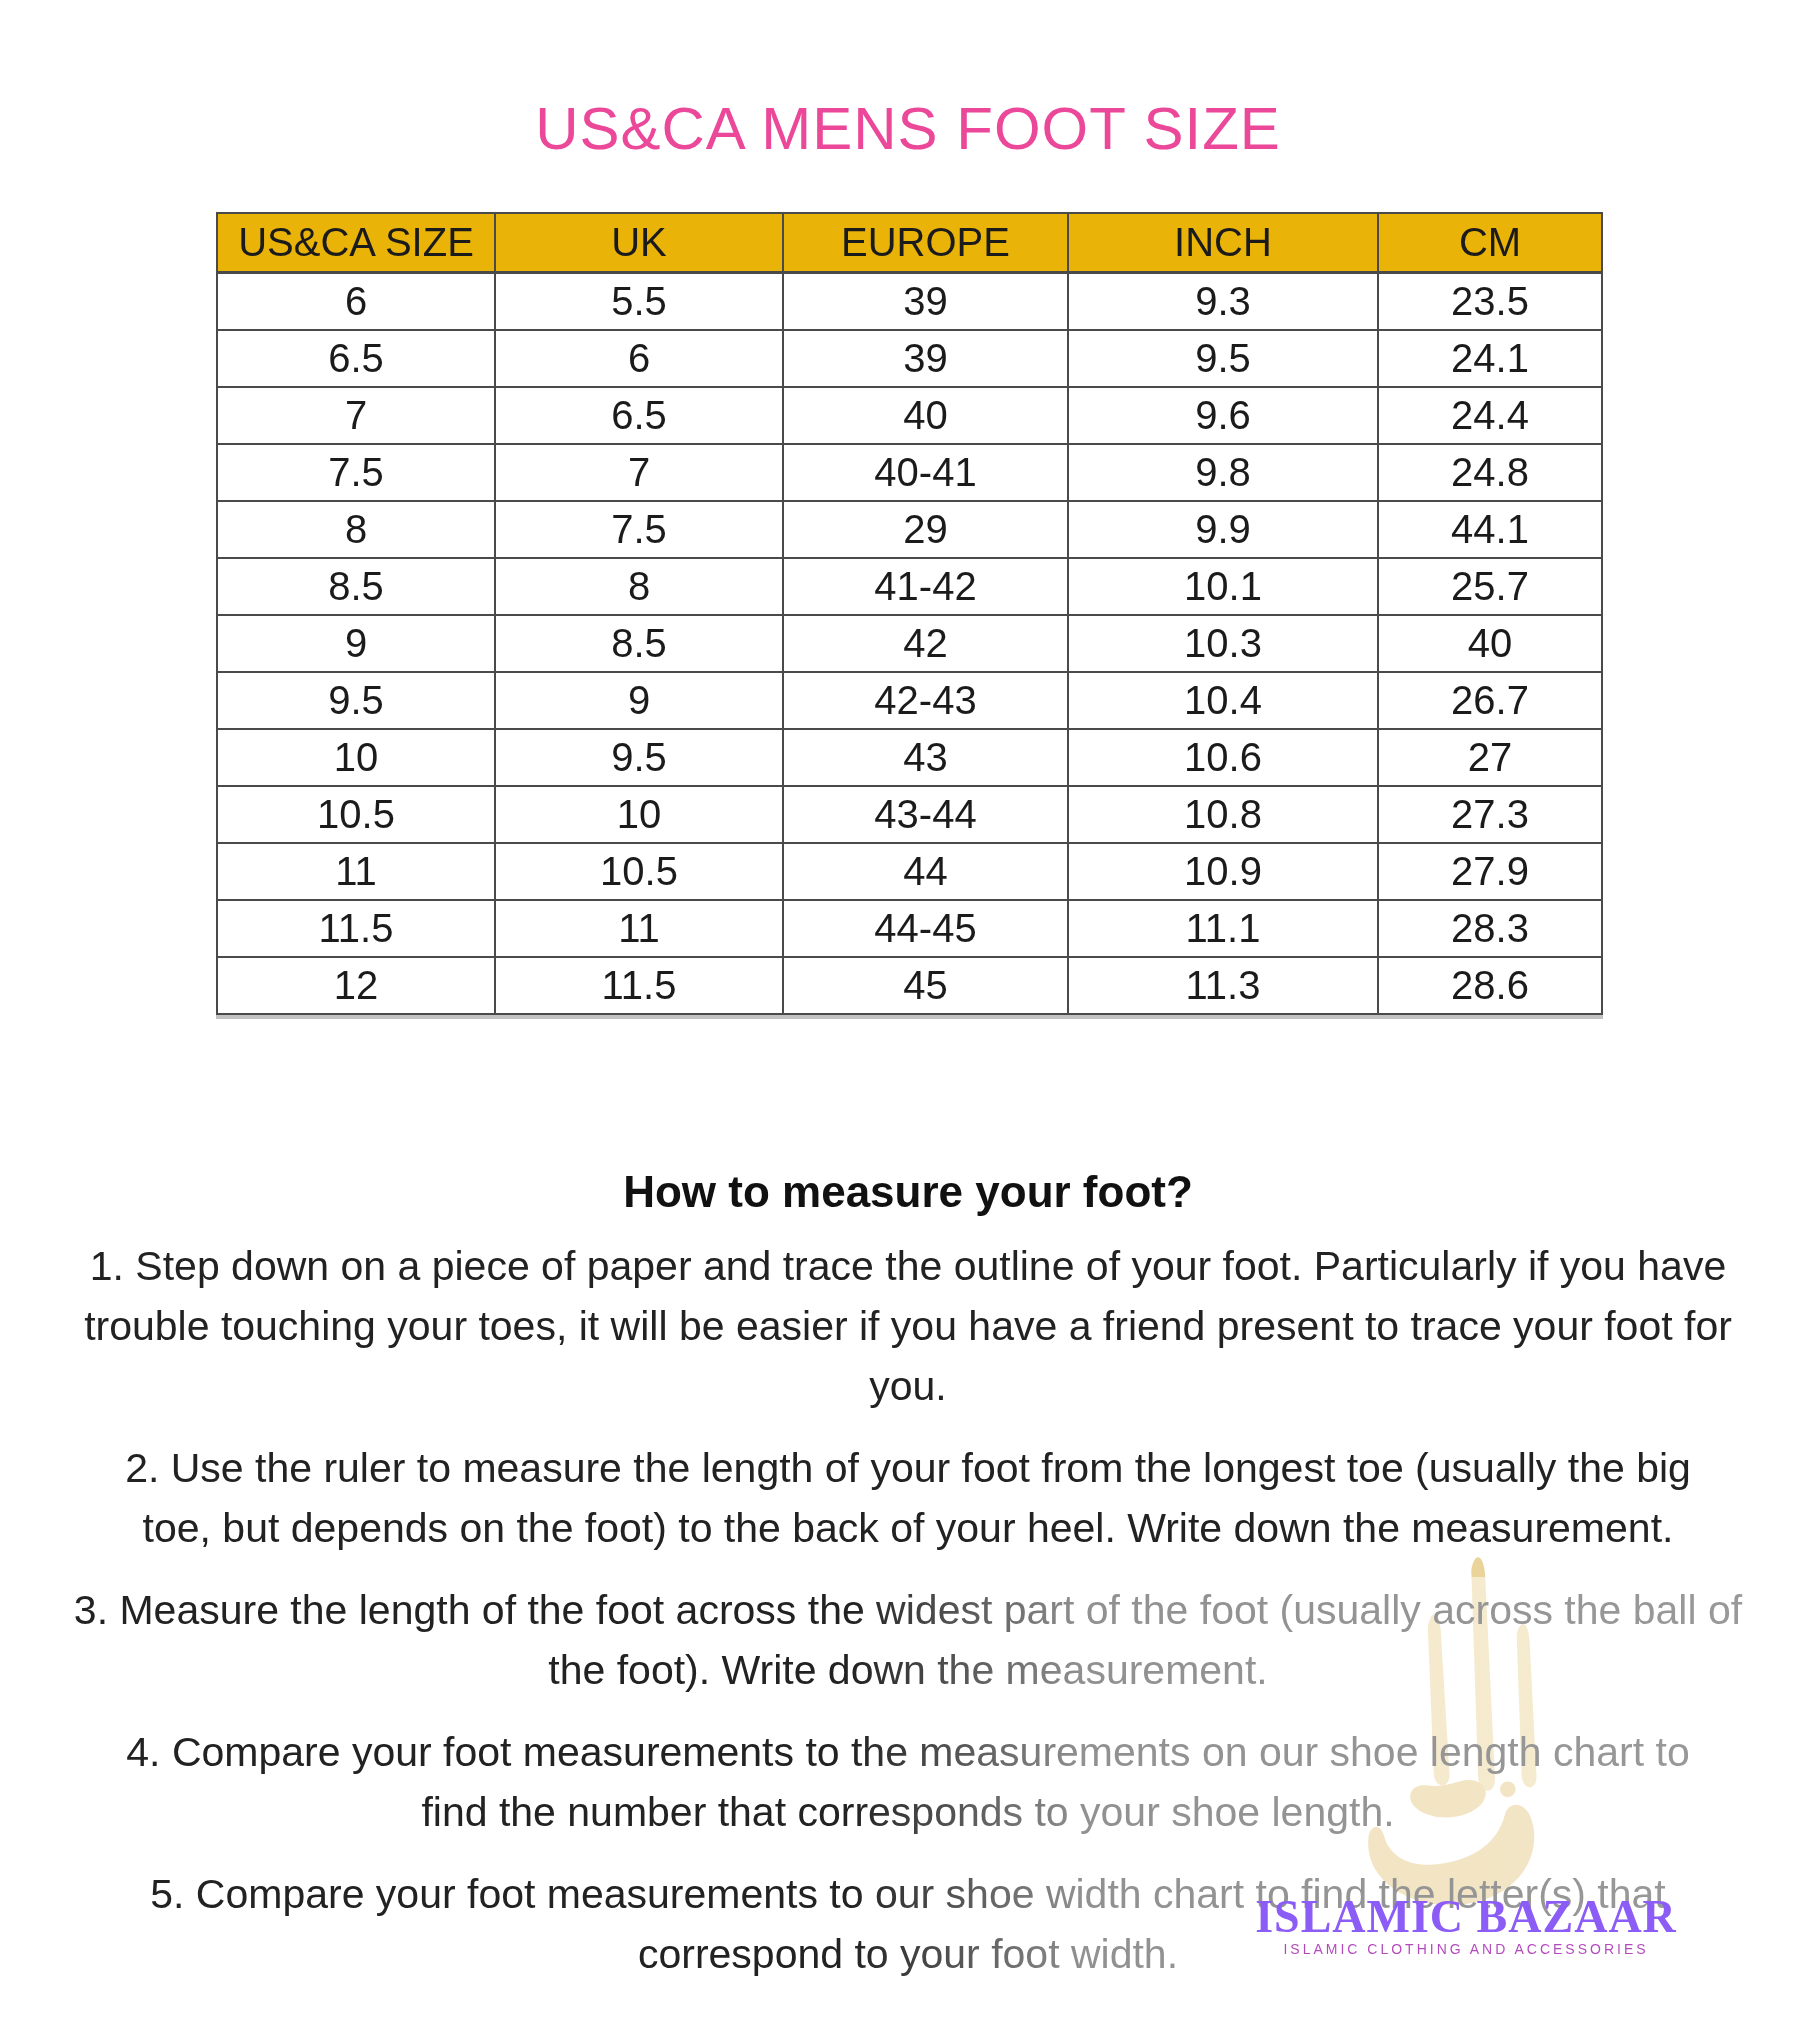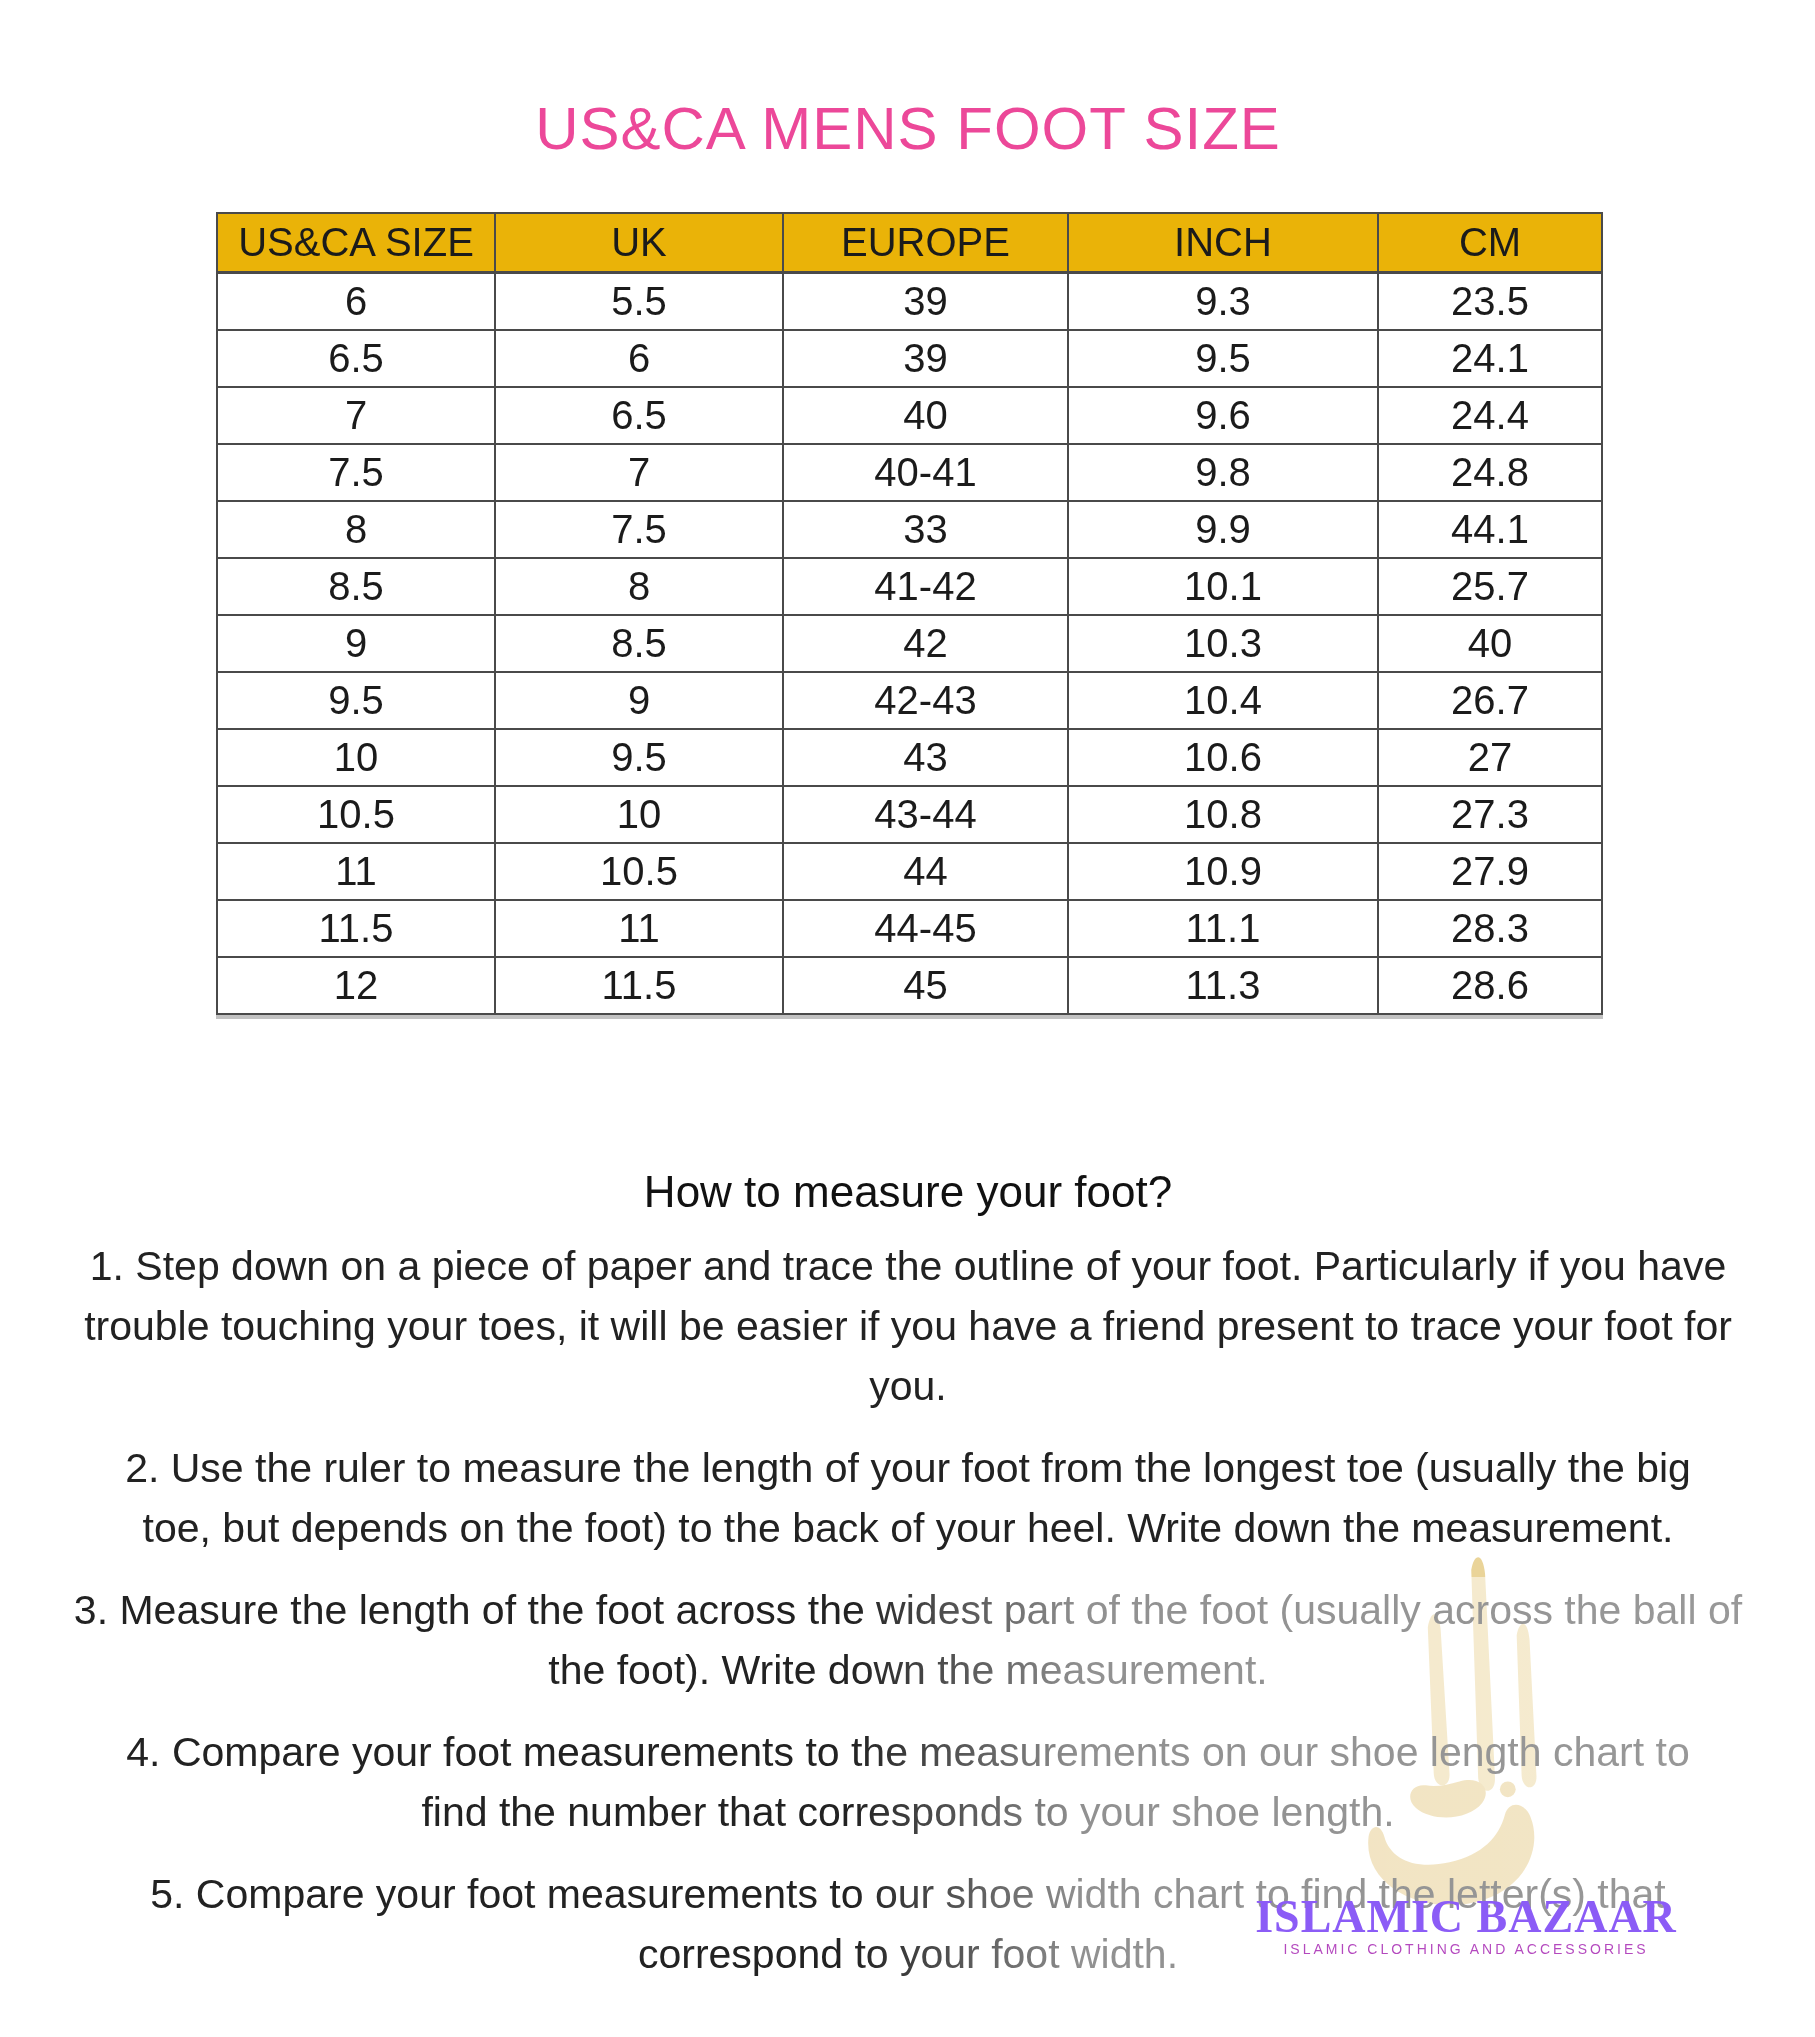--- a/index.html
+++ b/index.html
@@ -35,21 +35,21 @@
   }
   .size-table td{height:55px;}
 
   
   .instructions{
     position:absolute;top:1162px;left:50%;transform:translateX(-50%);
     width:1672px;text-align:center;z-index:1;
     font-size:41px;line-height:60px;color:#222222;
   }
   .instructions h2{
-    margin:0 0 14px 0;font-size:44px;line-height:60px;font-weight:400;color:#111;
+    margin:0 0 14px 0;font-size:44px;line-height:60px;font-weight:700;color:#111;
   }
   .instructions p{margin:0 auto 22px auto;}
   .step1{max-width:1652px;text-align:center;}
   .step2{max-width:1612px;}
   .step3{max-width:1711px;}
   .step4{max-width:1572px;}
   .step5{max-width:1552px;}
 
   
   .calligraphy{
@@ -137,21 +137,21 @@
         <tr>
           <td>7.5</td>
           <td>7</td>
           <td>40-41</td>
           <td>9.8</td>
           <td>24.8</td>
         </tr>
         <tr>
           <td>8</td>
           <td>7.5</td>
-          <td>33</td>
+          <td>29</td>
           <td>9.9</td>
           <td>44.1</td>
         </tr>
         <tr>
           <td>8.5</td>
           <td>8</td>
           <td>41-42</td>
           <td>10.1</td>
           <td>25.7</td>
         </tr>

